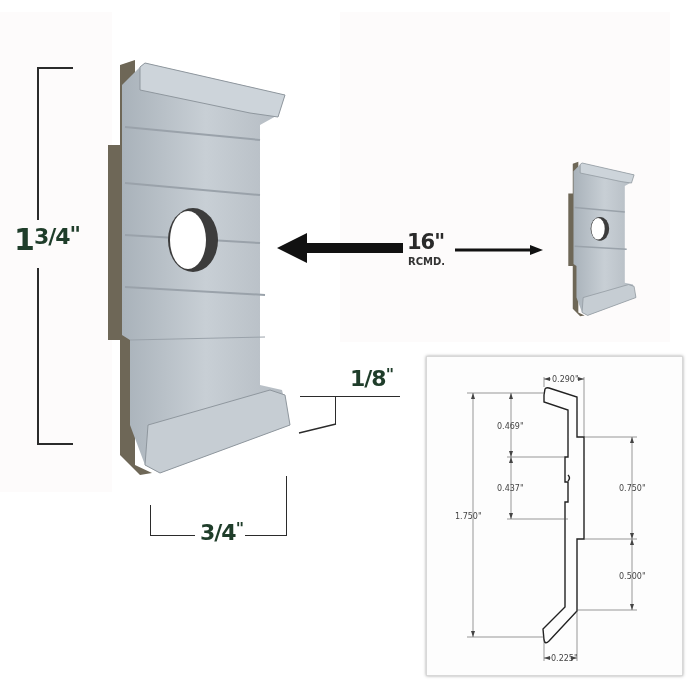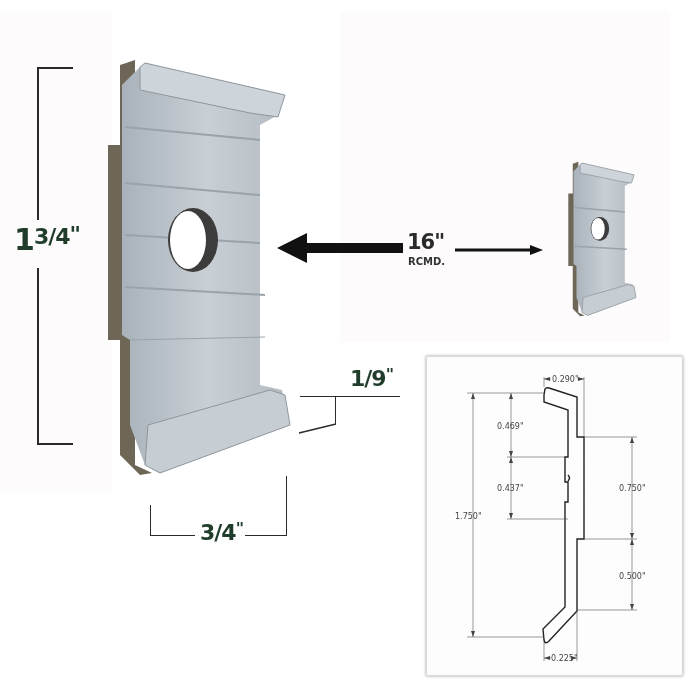--- a/index.html
+++ b/index.html
@@ -65,21 +65,21 @@
   <path d="M22 30 L40 12 L45 8 L185 40 L178 60 L160 70 L160 330 L182 335 L190 370 L60 418 L45 410 L30 370 L30 285 L22 280 Z" fill="url(#alu)"></path>
   <path d="M40 12 L45 8 L185 40 L178 62 L150 58 L40 35 Z" fill="#cdd4da" stroke="#8f979e" stroke-width="2"></path>
   <line x1="25" y1="128" x2="160" y2="140" stroke="#9aa2aa" stroke-width="4"></line>
   <line x1="25" y1="232" x2="165" y2="240" stroke="#9aa2aa" stroke-width="4"></line>
   <ellipse cx="93" cy="185" rx="25" ry="32" fill="#3c3c3c"></ellipse>
   <ellipse cx="88" cy="185" rx="18" ry="29" fill="#ffffff"></ellipse>
   <path d="M48 370 L170 335 L185 340 L190 370 L60 418 L45 410 Z" fill="#c6cdd3" stroke="#8f979e" stroke-width="2"></path>
 </svg>
 
 <div class="dim-label" style="left:350px;top:366px;font-size:22px;">
-  <span>1/9</span><span style="font-size:16px;position:relative;top:-6px;">"</span>
+  <span>1/8</span><span style="font-size:16px;position:relative;top:-6px;">"</span>
 </div>
 <div class="line" style="left:300px;top:396px;width:100px;height:1px;"></div>
 <div class="line" style="left:335px;top:396px;width:1px;height:28px;"></div>
 <svg style="position:absolute;left:298px;top:420px;" width="40" height="15">
     <line x1="1" y1="13" x2="38" y2="4" stroke="#2b2b2b" stroke-width="1.3"></line>
   </svg>
 
 <div class="line" style="left:150px;top:505px;width:1px;height:30px;"></div>
 <div class="line" style="left:150px;top:535px;width:45px;height:1px;"></div>
 <div class="dim-label" style="left:200px;top:520px;font-size:22px;">

